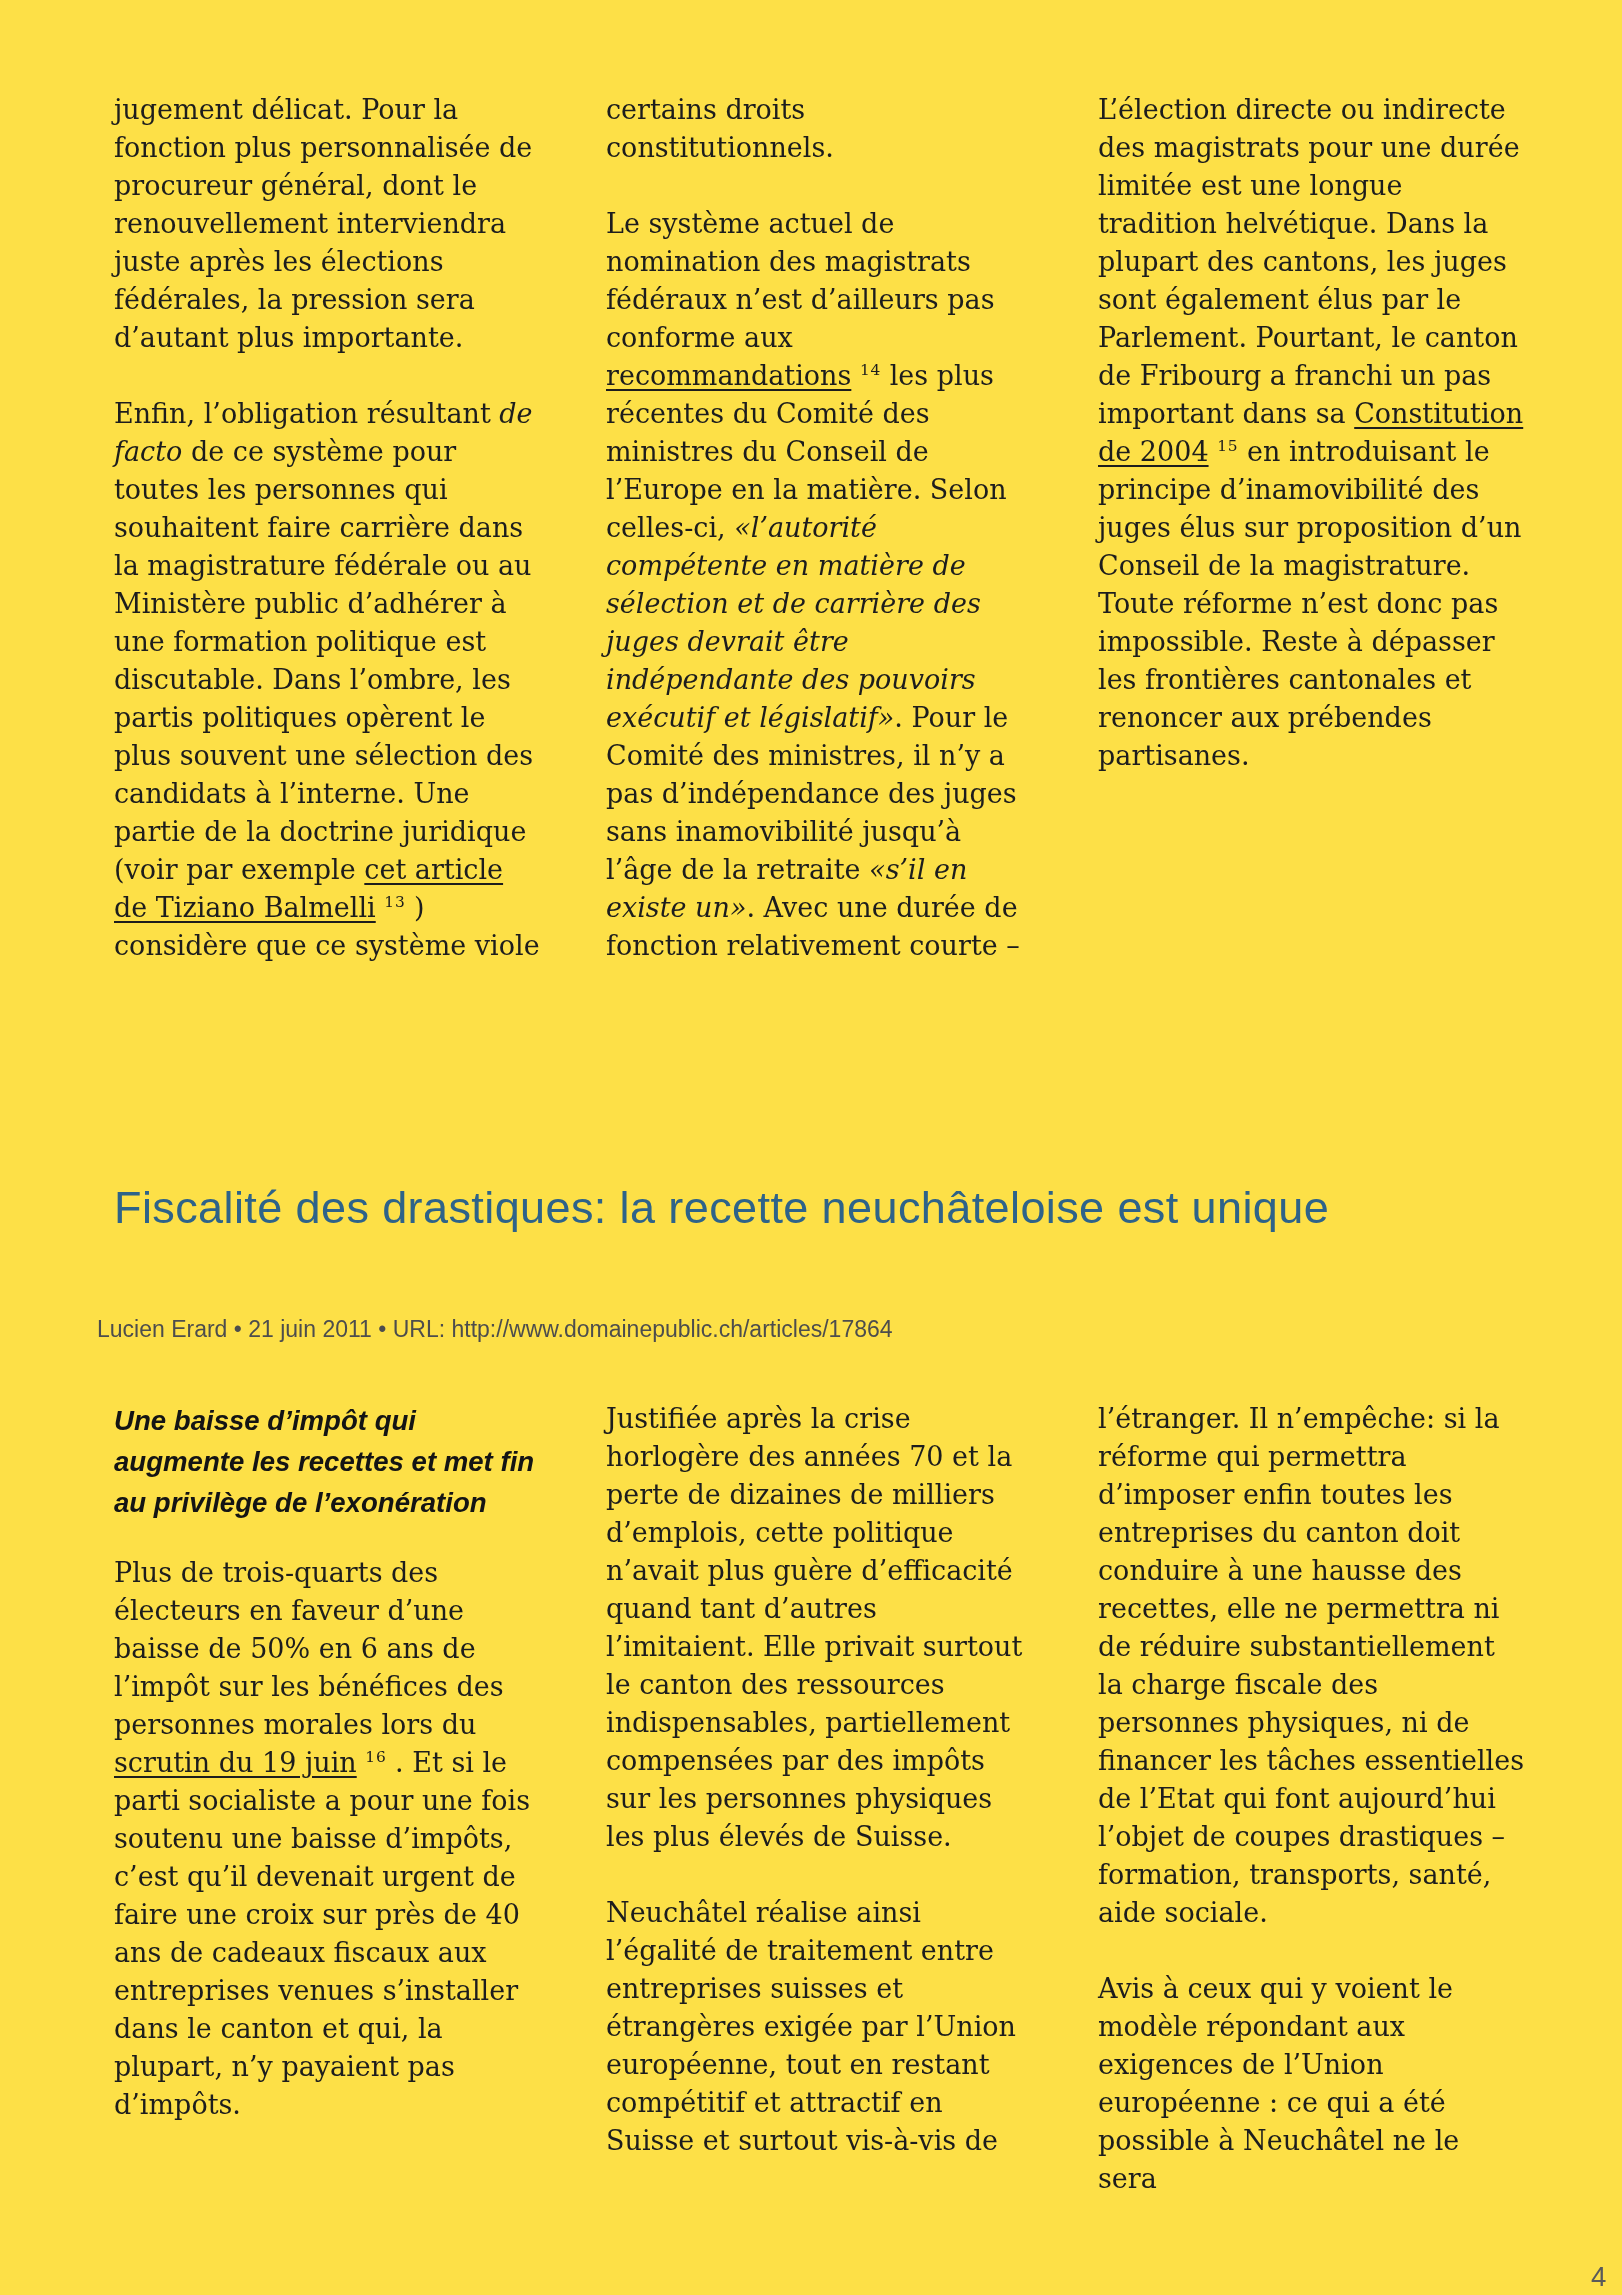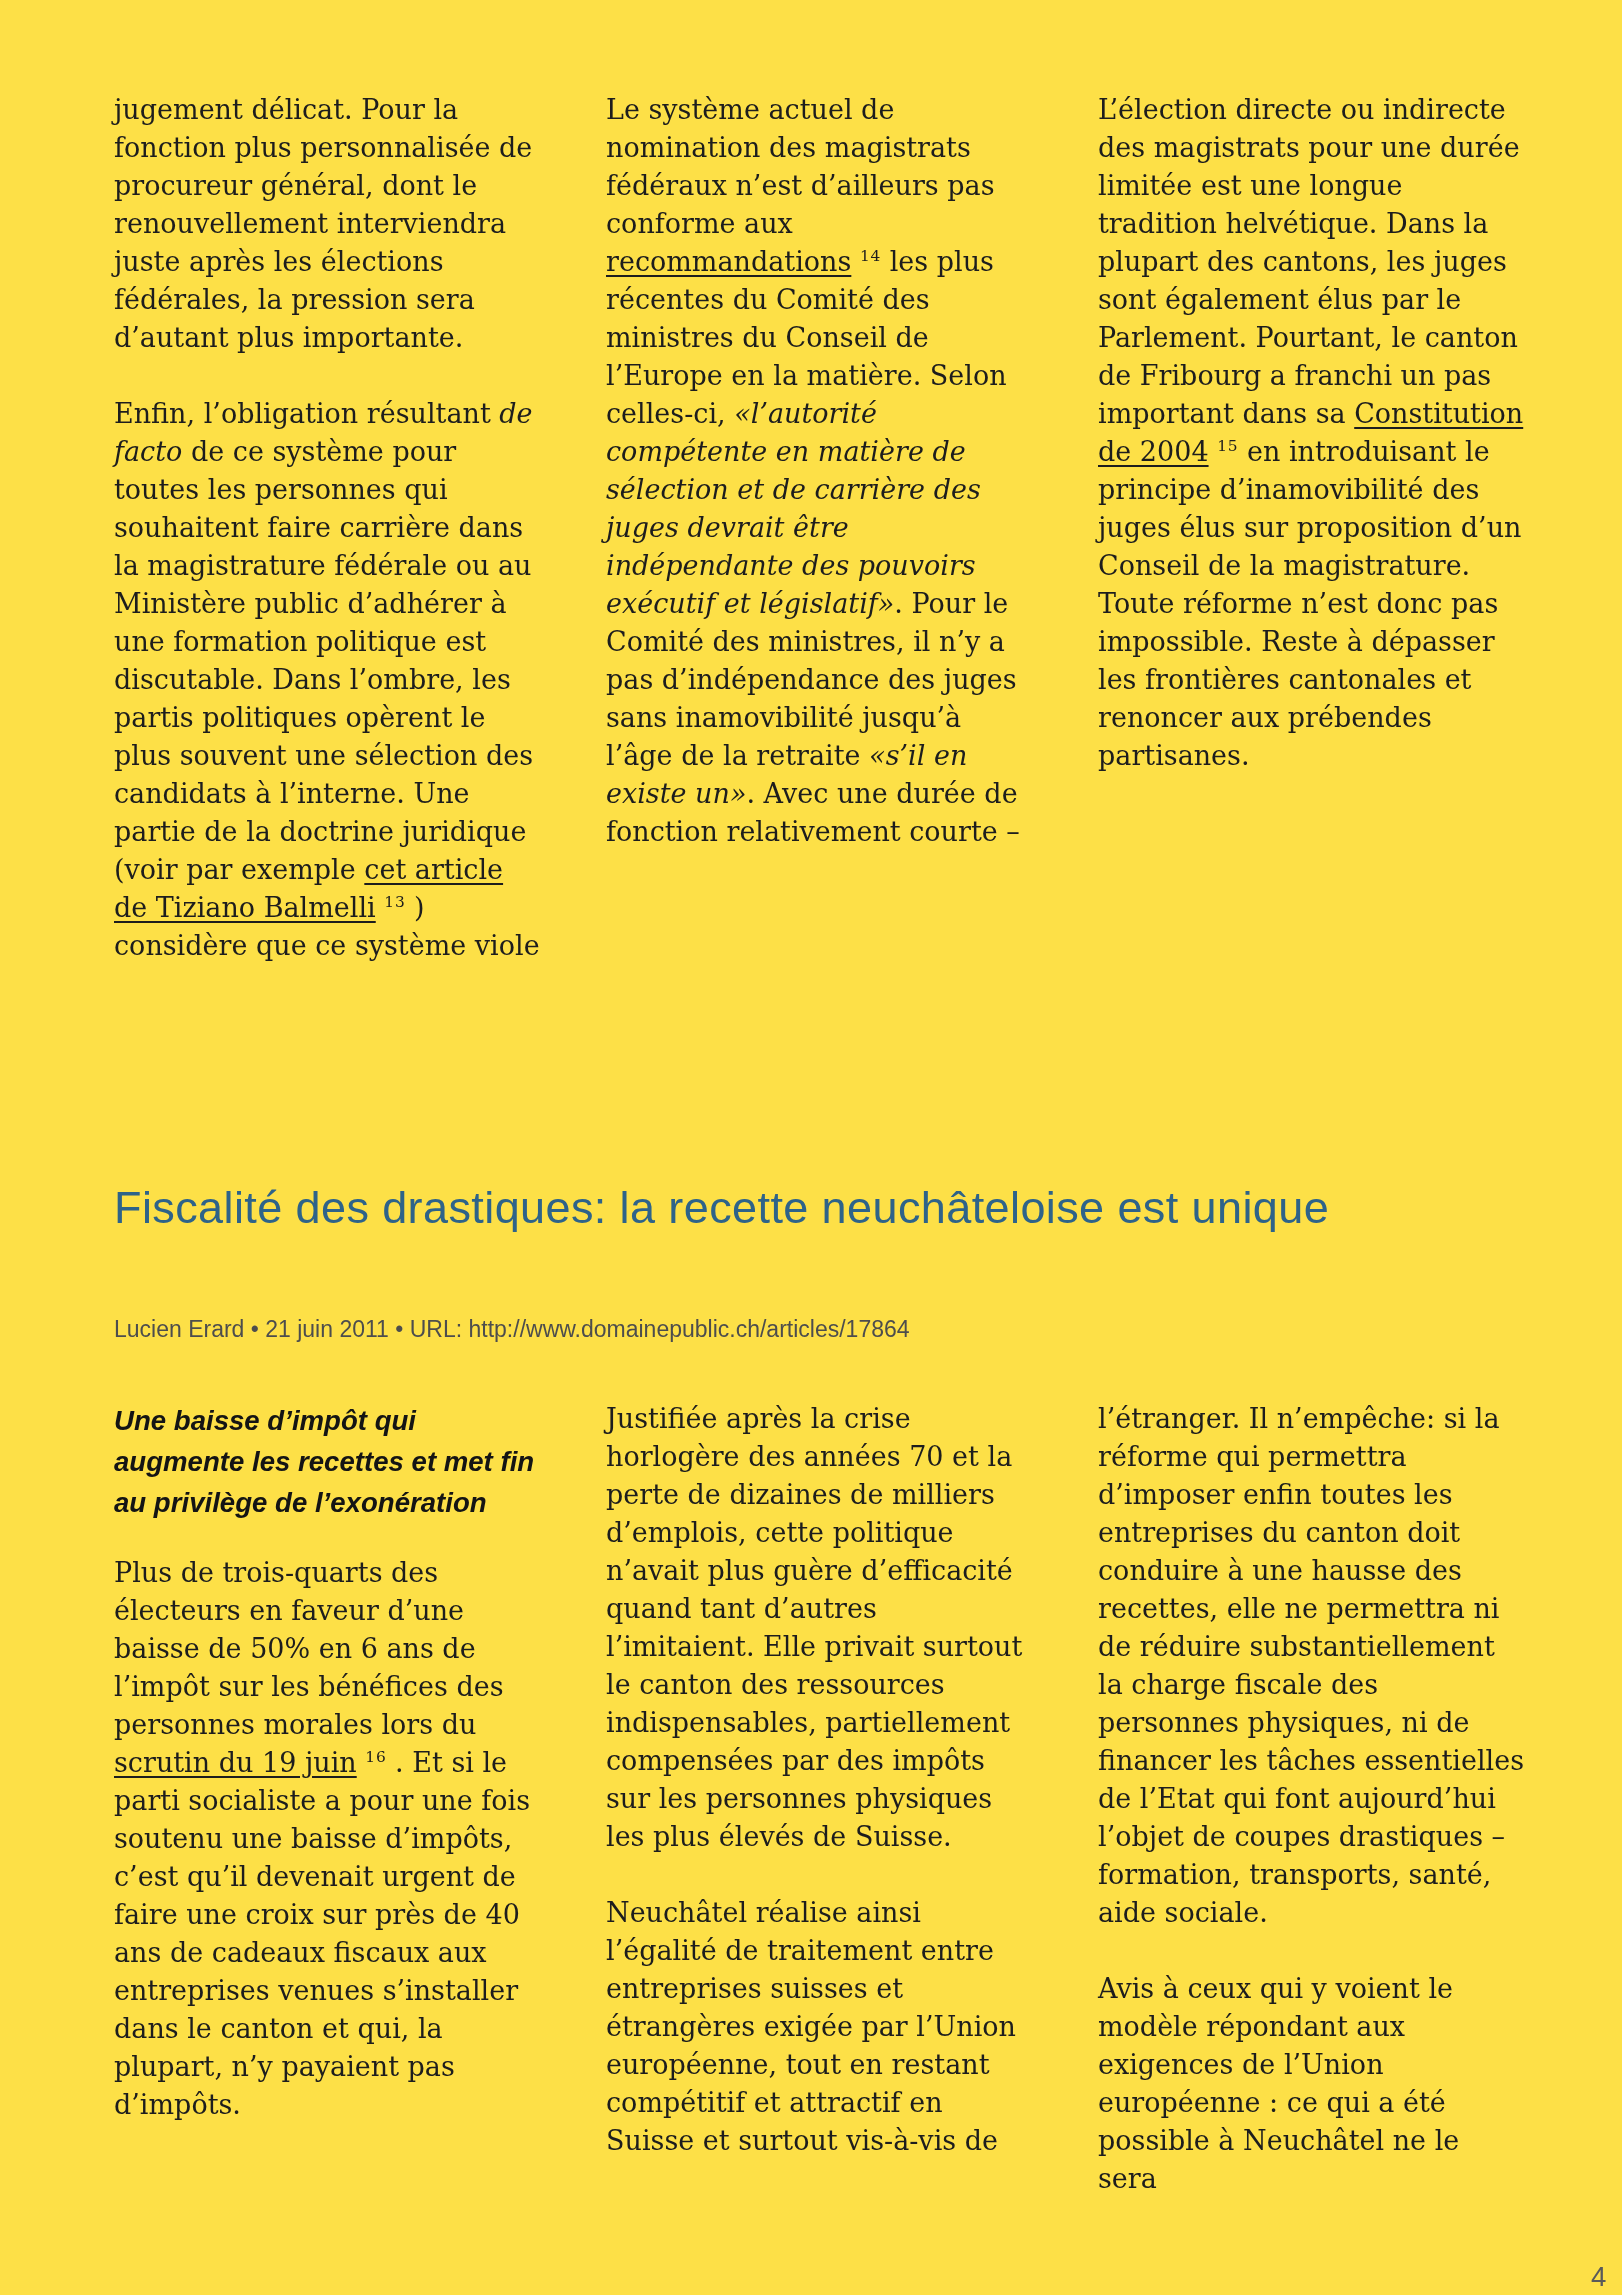--- a/index.html
+++ b/index.html
@@ -49,21 +49,21 @@
     top: 1132px; left: 114px; width: 1314px;
     font-family: "Liberation Sans", sans-serif;
     font-size: 45px;
     line-height: 91px;
     font-weight: 400;
     color: #2e6389;
     letter-spacing: 0.4px;
   }
   .byline {
     position: absolute;
-    top: 1316px; left: 114px; width: 1411px;
+    top: 1316px; left: 97px; width: 1411px;
     font-family: "Liberation Sans", sans-serif;
     font-size: 23px;
     line-height: 27.6px;
     color: #4d4d4d;
   }
   .subhead {
     margin: 0 0 31px 0;
     font-family: "Liberation Sans", sans-serif;
     font-size: 27.6px;
     line-height: 41px;
@@ -83,20 +83,21 @@
 <body>
 
 <div class="page">
 
   <div class="columns top-columns">
     <div class="col">
       <p class="body-par"><span>jugement délicat. Pour la fonction plus personnalisée de procureur général, dont le renouvellement interviendra juste après les élections fédérales, la pression sera d’autant plus importante.</span></p>
       <p class="body-par"><span>Enfin, l’obligation résultant </span><em>de facto</em><span> de ce système pour toutes les personnes qui souhaitent faire carrière dans la magistrature fédérale ou au Ministère public d’adhérer à une formation politique est discutable. Dans l’ombre, les partis politiques opèrent le plus souvent une sélection des candidats à l’interne. Une partie de la doctrine juridique (voir par exemple </span><span class="link">cet article de Tiziano Balmelli</span><span> </span><sup>13</sup><span> ) considère que ce système viole</span></p>
     </div>
     <div class="col">
+      <p class="body-par"><span>certains droits constitutionnels.</span></p>
       <p class="body-par"><span>Le système actuel de nomination des magistrats fédéraux n’est d’ailleurs pas conforme aux </span><span class="link">recommandations</span><span> </span><sup>14</sup><span> les plus récentes du Comité des ministres du Conseil de l’Europe en la matière. Selon celles-ci, </span><em>«l’autorité compétente en matière de sélection et de carrière des juges devrait être indépendante des pouvoirs exécutif et législatif»</em><span>. Pour le Comité des ministres, il n’y a pas d’indépendance des juges sans inamovibilité jusqu’à l’âge de la retraite </span><em>«s’il en existe un»</em><span>. Avec une durée de fonction relativement courte –</span></p>
     </div>
     <div class="col">
       <p class="body-par"><span>L’élection directe ou indirecte des magistrats pour une durée limitée est une longue tradition helvétique. Dans la plupart des cantons, les juges sont également élus par le Parlement. Pourtant, le canton de Fribourg a franchi un pas important dans sa </span><span class="link">Constitution de 2004</span><span> </span><sup>15</sup><span> en introduisant le principe d’inamovibilité des juges élus sur proposition d’un Conseil de la magistrature. Toute réforme n’est donc pas impossible. Reste à dépasser les frontières cantonales et renoncer aux prébendes partisanes.</span></p>
     </div>
   </div>
 
   <h1 class="article-title">Fiscalité des drastiques: la recette neuchâteloise est unique</h1>
   <div class="byline">Lucien Erard • 21 juin 2011 • URL: http://www.domainepublic.ch/articles/17864</div>
 

